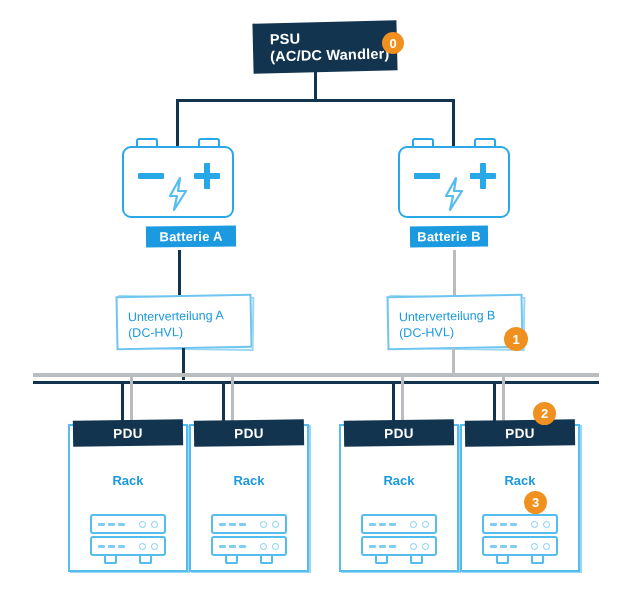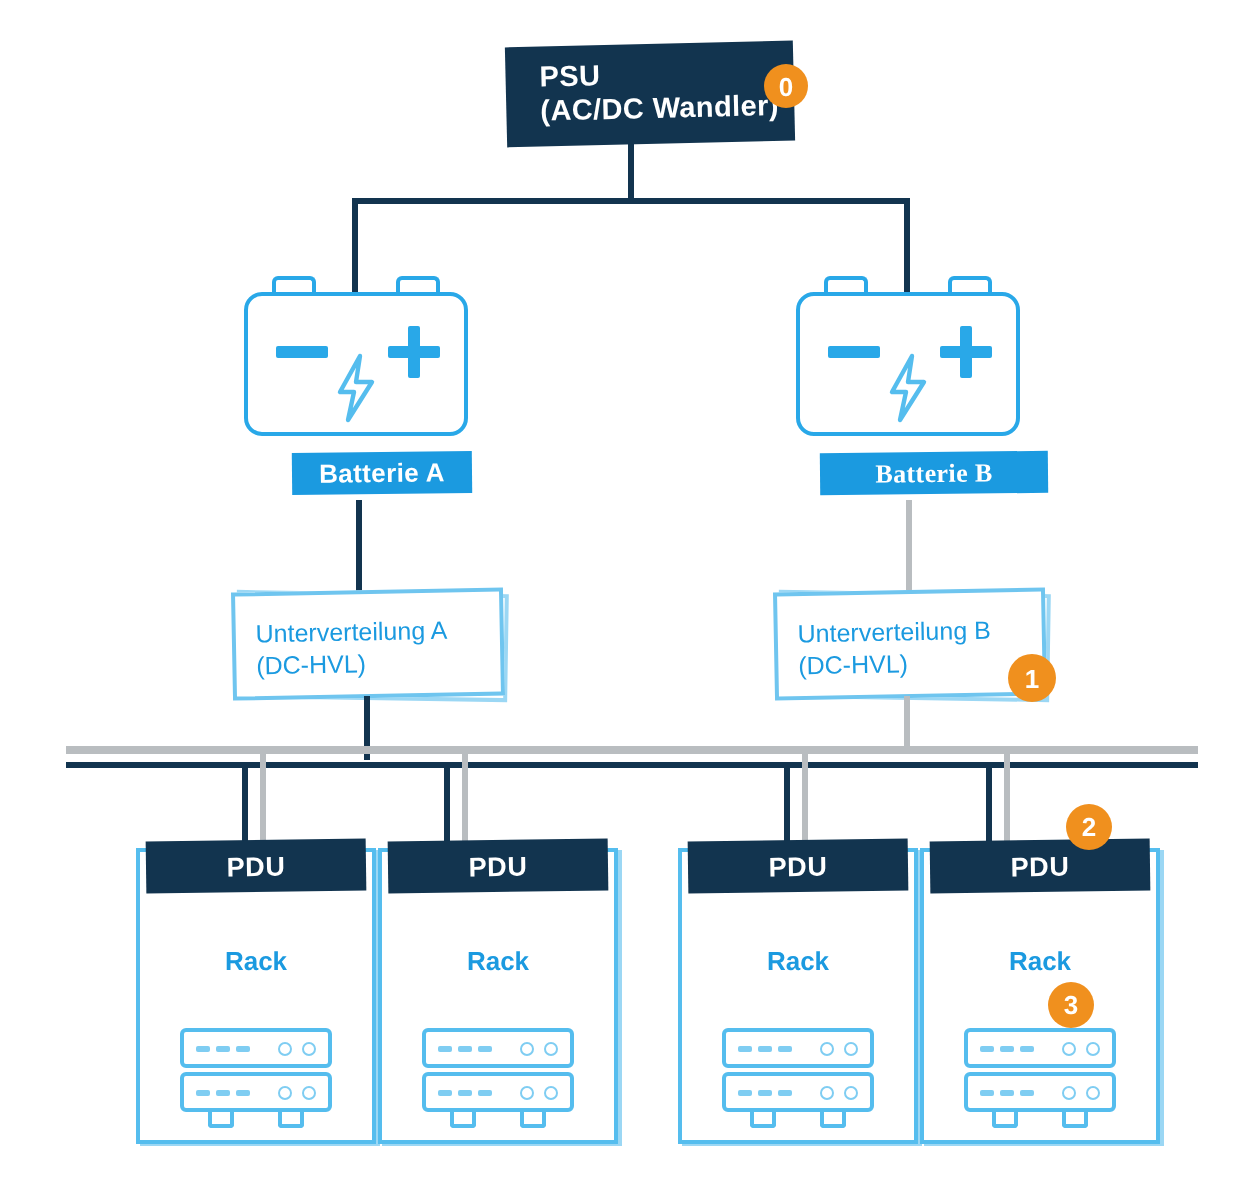--- a/index.html
+++ b/index.html
@@ -142,21 +142,21 @@
     <div class="abs batt-nub" style="left:14px;top:0px;width:22px;height:10px;"></div>
     <div class="abs batt-nub" style="left:76px;top:0px;width:22px;height:10px;"></div>
     <div class="abs batt-body" style="left:0px;top:8px;width:112px;height:72px;"></div>
     <div class="abs batt-minus" style="left:16px;top:35px;width:26px;height:6px;"></div>
     <div class="abs plus-h" style="left:72px;top:35px;width:26px;height:6px;"></div>
     <div class="abs plus-v" style="left:82px;top:25px;width:6px;height:26px;"></div>
     <svg class="abs" style="left:43px;top:38px;width:26px;height:36px;" viewBox="0 0 26 36">
       <path d="M15 2 L5 20 L12 20 L9 34 L21 15 L13 15 Z" fill="none" stroke="#55bdee" stroke-width="2.2" stroke-linejoin="round"></path>
     </svg>
   </div>
-  <div class="abs banner" style="left:410px;top:226px;width:114px;height:21px;font-family:Liberation Serif, serif;">
+  <div class="abs banner" style="left:410px;top:226px;width:78px;height:21px;">
     <span>Batterie B</span>
   </div>
 
   <div class="abs line-navy" style="left:178px;top:250px;width:3px;height:48px;"></div>
   <div class="abs line-gray" style="left:453px;top:250px;width:3px;height:48px;"></div>
 
   <div class="abs uv-box2" style="left:118px;top:296px;width:136px;height:54px;"></div>
   <div class="abs uv-box" style="left:116px;top:295px;width:136px;height:54px;"></div>
   <div class="abs uv-text" style="left:128px;top:308px;width:124px;height:36px;transform:rotate(-1.1deg);">Unterverteilung A
 (DC-HVL)</div>

